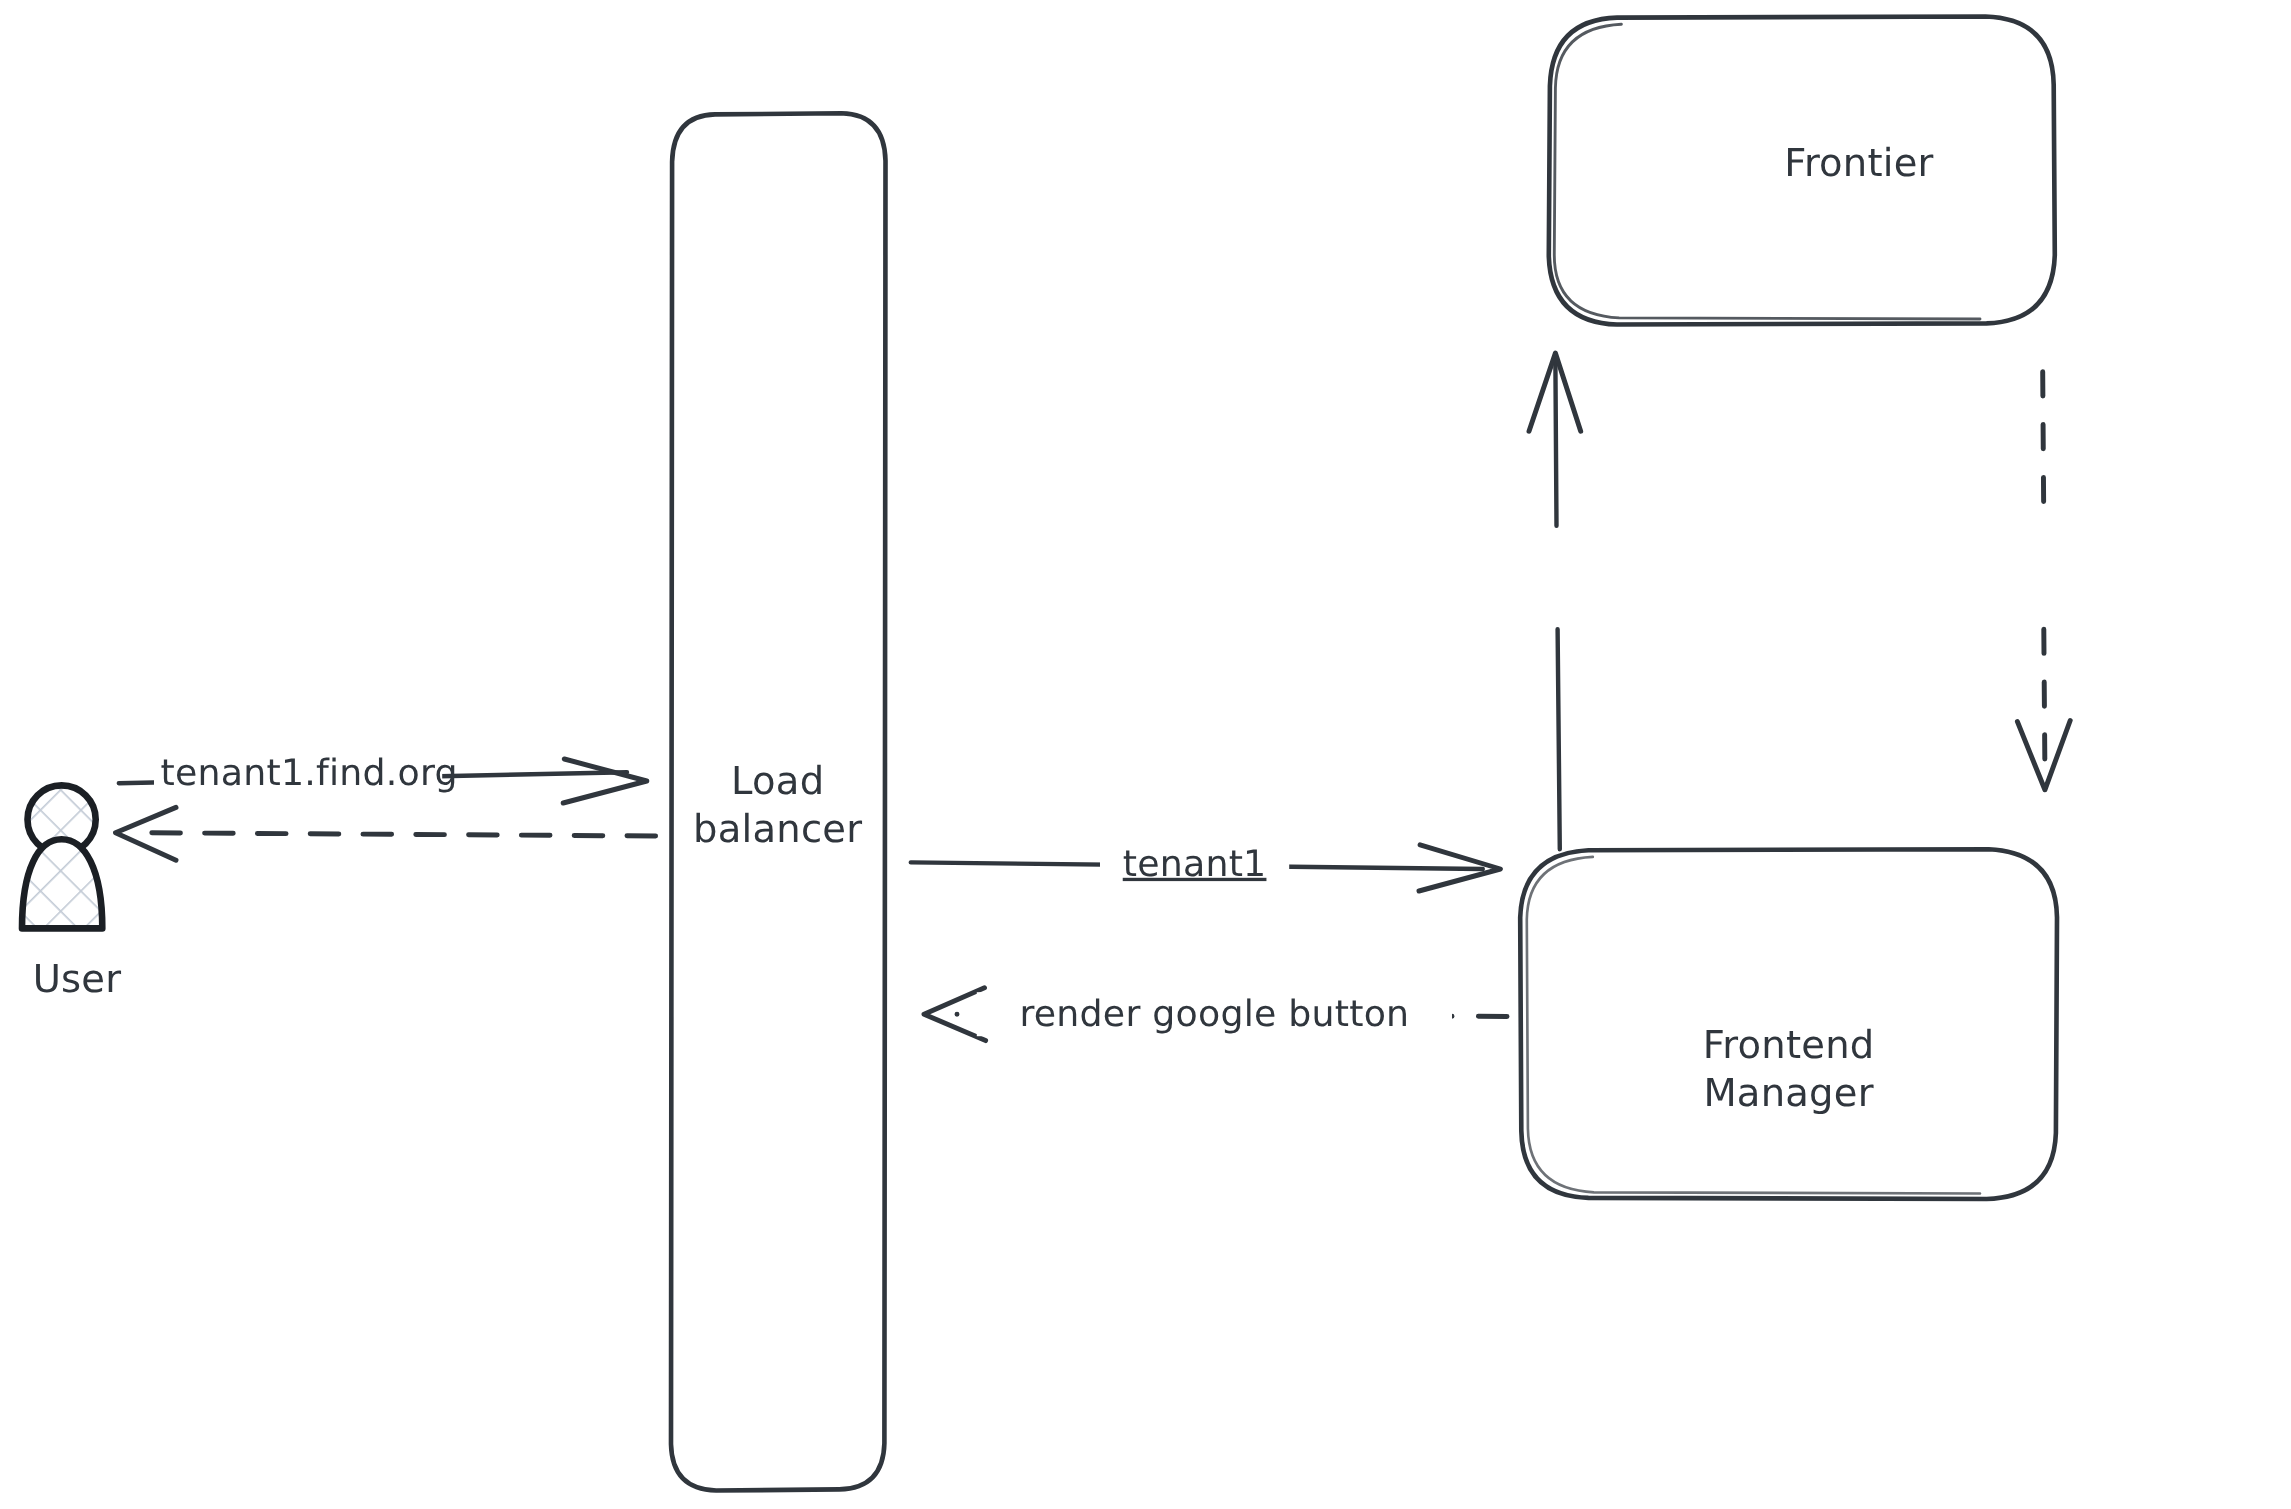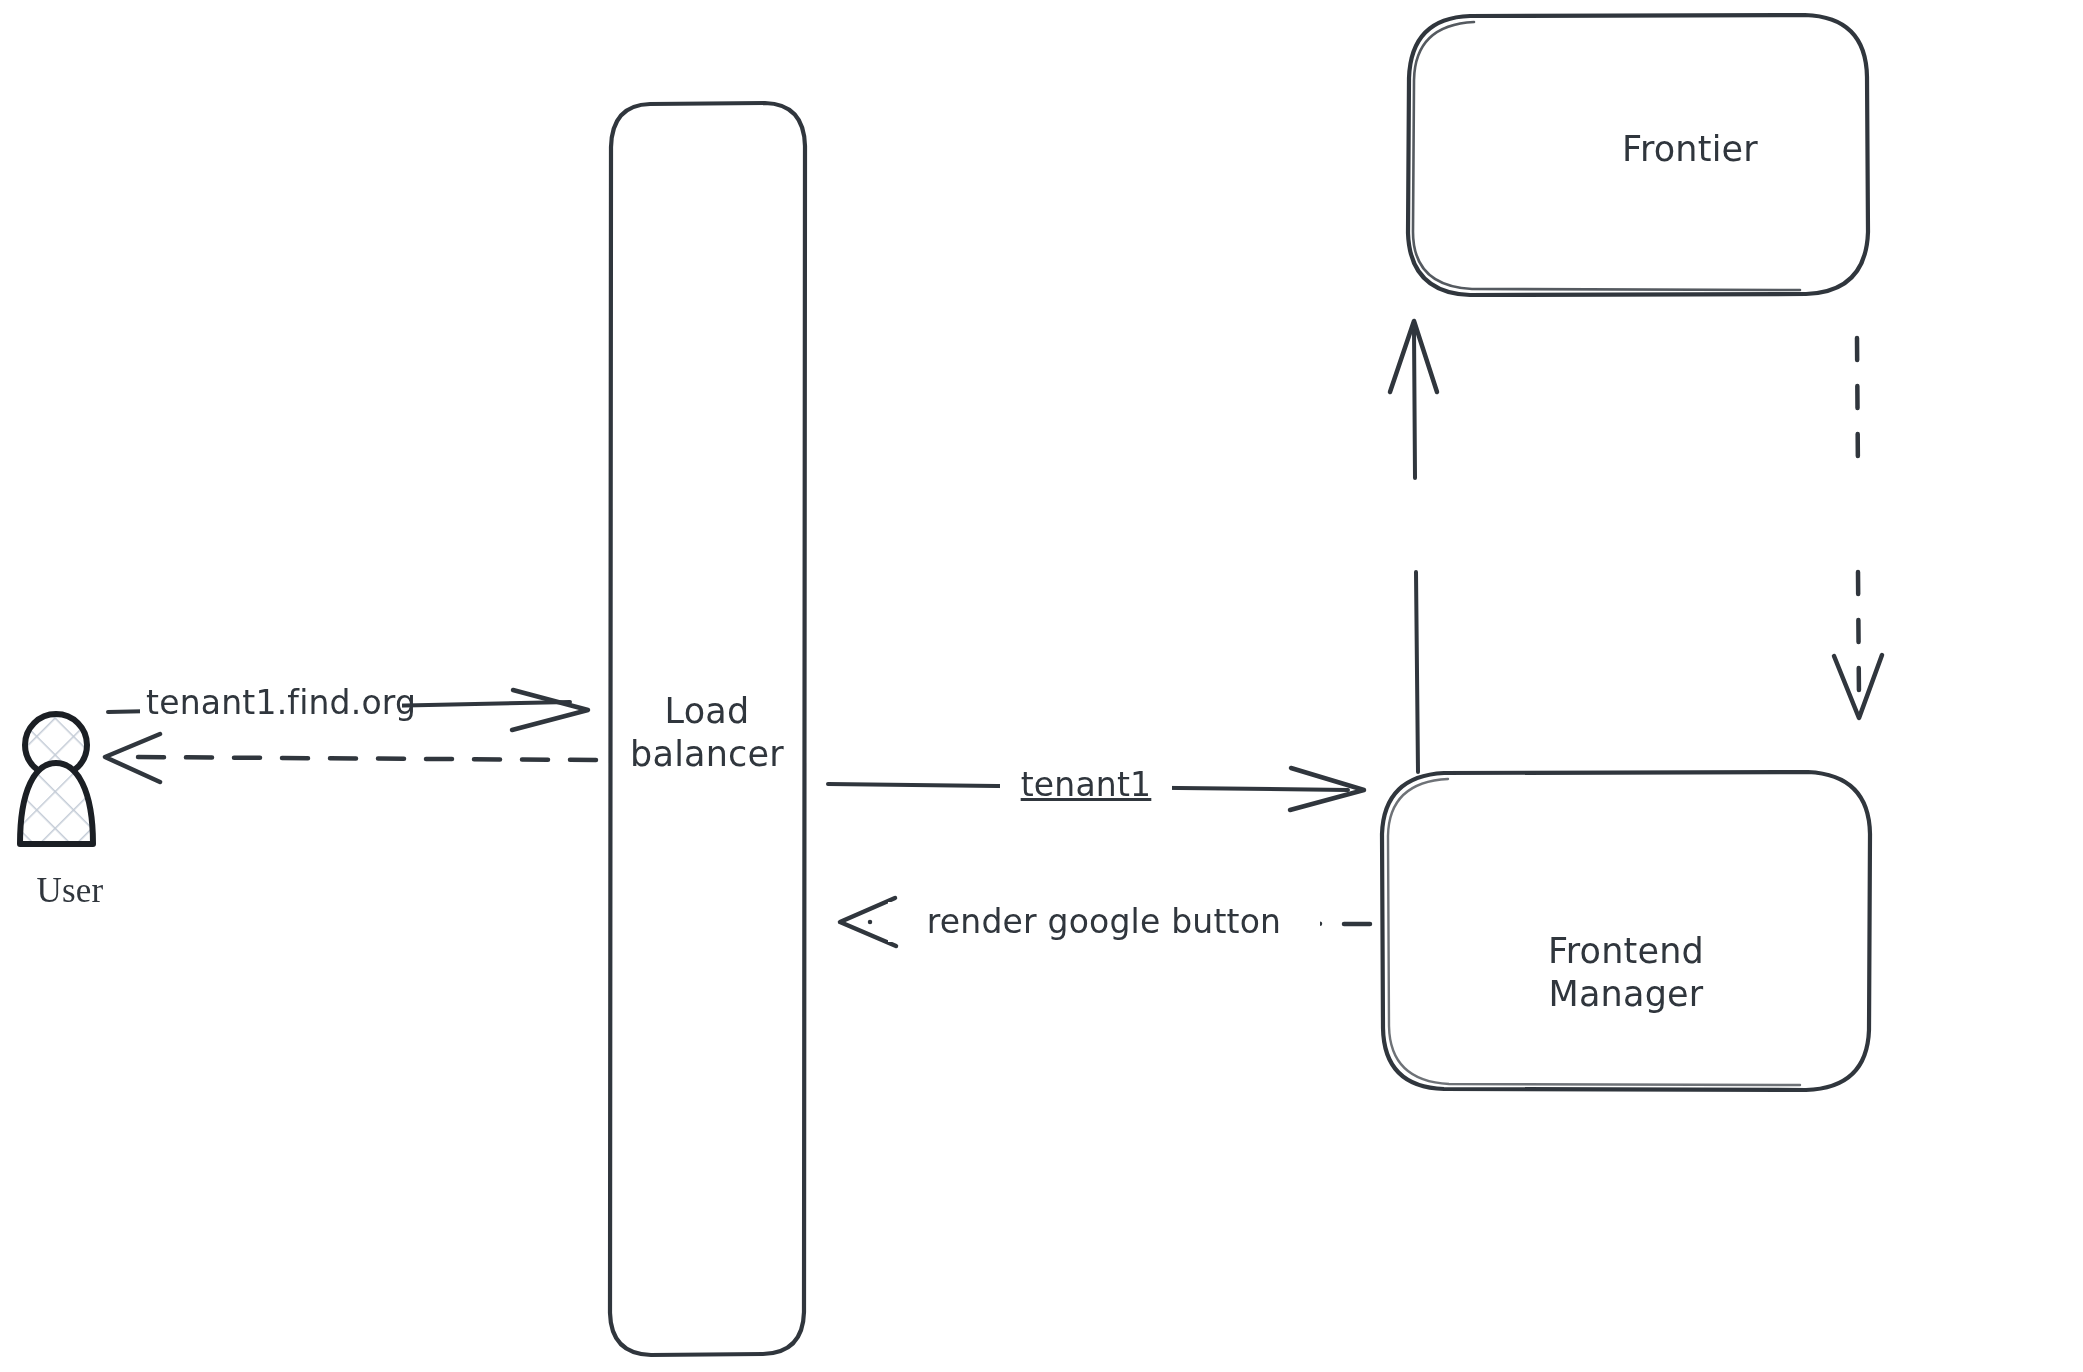--- a/index.html
+++ b/index.html
@@ -39,21 +39,21 @@
   .node-label { font-size: 35px; }
   .actor-label { font-size: 35px; }
   .edge-label {
     font-size: 33px;
     background: #ffffff;
     padding: 0 6px;
   }
   #lbl-frontier   { left: 1452px; top: 128px;  width: 476px; }
   #lbl-frontend   { left: 1382px; top: 884px;  width: 488px; margin-top: 46px; }
   #lbl-loadbal    { left: 608px;  top: 690px;  width: 198px; }
-  #lbl-user       { left: 0px;    top: 870px;  width: 140px; font-family: Liberation Serif, serif; }
+  #lbl-user       { left: 0px;    top: 870px;  width: 140px; }
   #lbl-tenant-url { left: 140px;  top: 683px;  width: 250px; }
   #lbl-tenant1    { left: 1000px; top: 765px;  width: 160px; text-decoration: underline; }
   #lbl-render-btn { left: 888px;  top: 902px;  width: 420px; }
   #lbl-find-auth  { left: 1190px; top: 482px;  width: 430px; }
   #lbl-return-gl  { left: 1645px; top: 482px;  width: 420px; }
 </style>
 </head>
 <body>
 
 <div id="canvas">

